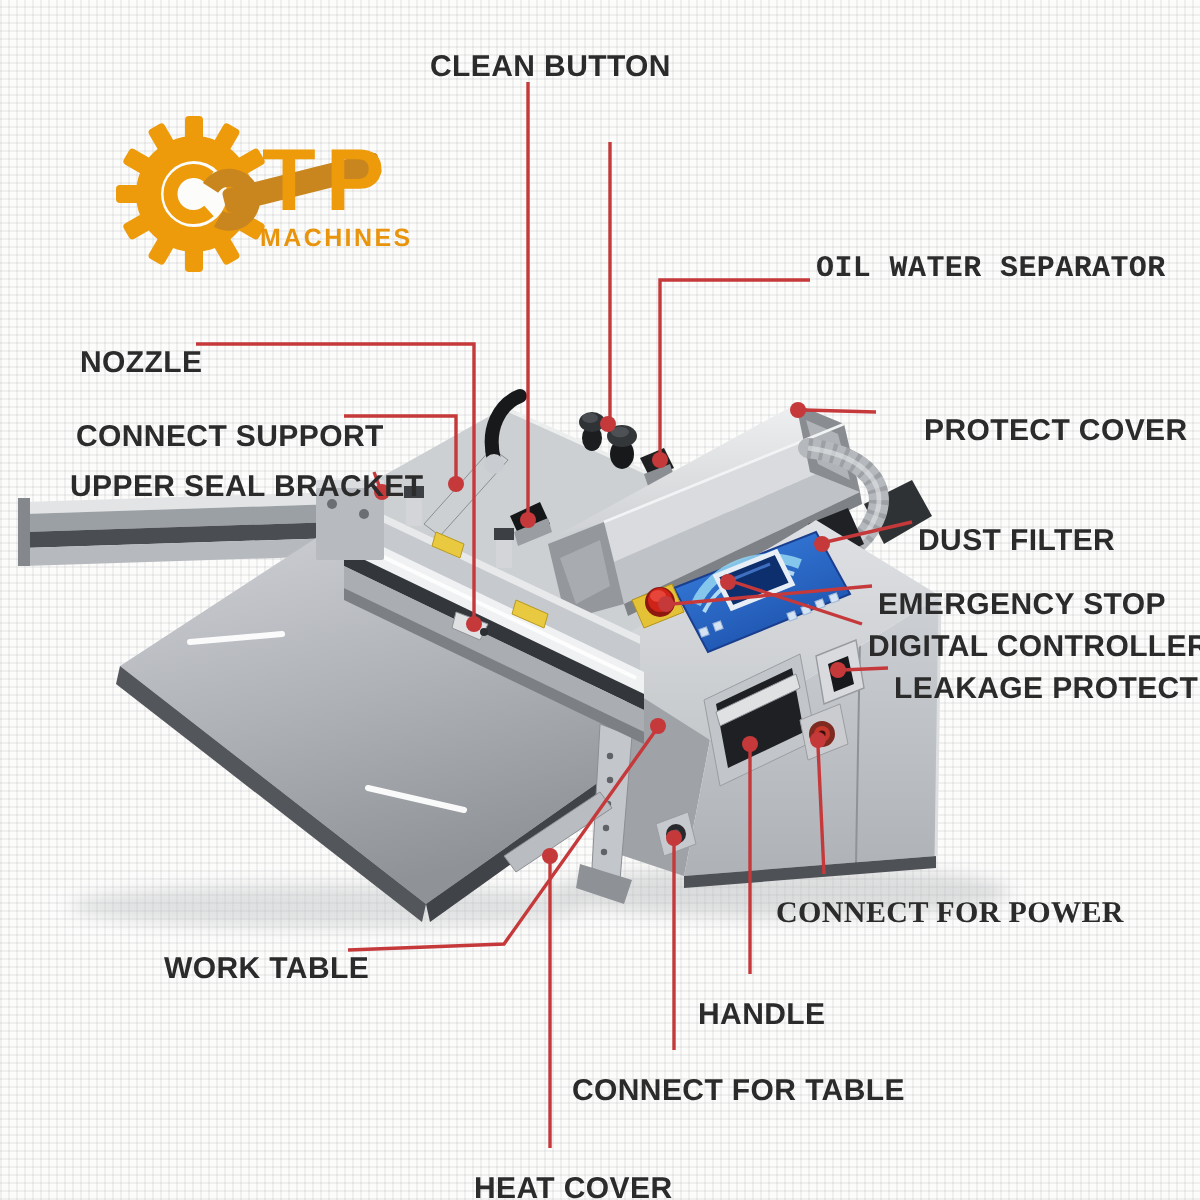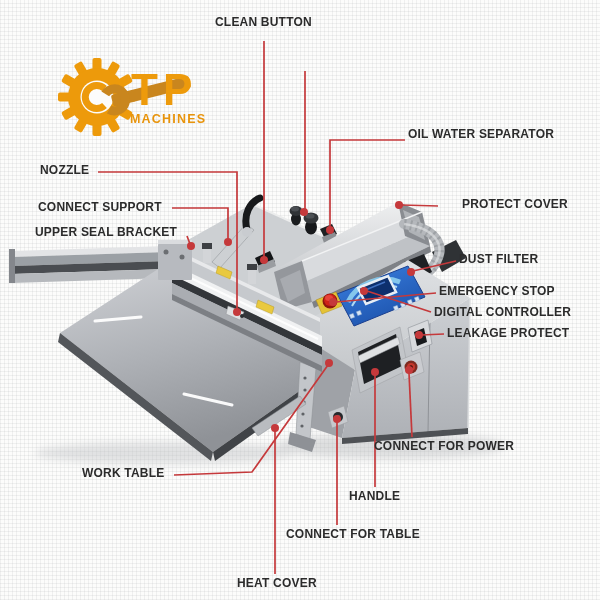--- a/index.html
+++ b/index.html
@@ -8,22 +8,22 @@
     font-family:"Liberation Sans",sans-serif;
     background-color:#fcfcfb;
     background-image:
       repeating-linear-gradient(0deg, rgba(125,130,135,0.10) 0 1px, transparent 1px 4px),
       repeating-linear-gradient(90deg, rgba(125,130,135,0.10) 0 1px, transparent 1px 4px);
   }
   #stage{position:absolute;inset:0;}
   svg{position:absolute;left:0;top:0;}
   .label{
     position:absolute;
-    font-size:12px;font-weight:700;line-height:1;
-    color:#2b2b2b;letter-spacing:.2px;white-space:nowrap;
+    font-size:15px;font-weight:700;line-height:1;
+    color:#2b2b2b;letter-spacing:.2px;white-space:nowrap;margin-top:10px;
     -webkit-font-smoothing:antialiased;
   }
 </style>
 </head>
 <body>
 
 <div id="stage">
 
 <svg width="600" height="600" viewBox="0 0 600 600">
   <defs>
@@ -283,27 +283,27 @@
     <circle cx="337" cy="419" r="4"></circle>
     <circle cx="275" cy="428" r="4"></circle>
     <circle cx="329" cy="363" r="4"></circle>
     <circle cx="237" cy="312" r="4"></circle>
     <circle cx="228" cy="242" r="4"></circle>
     <circle cx="191" cy="246" r="4"></circle>
   </g>
 </svg>
 
 <div class="label" style="left:215px;top:16px;">CLEAN BUTTON</div>
-<div class="label" style="left:408px;top:128px;">OIL WATER SEPARATOR</div>
+<div class="label" style="left:408px;top:117px;font-family:Liberation Mono, monospace;">OIL WATER SEPARATOR</div>
 <div class="label" style="left:441px;top:198px;padding-left:21px;">PROTECT COVER</div>
 <div class="label" style="left:459px;top:253px;">DUST FILTER</div>
 <div class="label" style="left:439px;top:285px;">EMERGENCY STOP</div>
 <div class="label" style="left:434px;top:306px;">DIGITAL CONTROLLER</div>
 <div class="label" style="left:447px;top:327px;text-align:right;">LEAKAGE PROTECT</div>
-<div class="label" style="left:374px;top:440px;">CONNECT FOR POWER</div>
+<div class="label" style="left:388px;top:440px;font-family:Liberation Serif, serif;">CONNECT FOR POWER</div>
 <div class="label" style="left:349px;top:490px;text-align:center;">HANDLE</div>
 <div class="label" style="left:286px;top:528px;">CONNECT FOR TABLE</div>
 <div class="label" style="left:237px;top:577px;">HEAT COVER</div>
 <div class="label" style="left:82px;top:467px;">WORK TABLE</div>
 <div class="label" style="left:40px;top:164px;">NOZZLE</div>
 <div class="label" style="left:38px;top:201px;text-align:center;">CONNECT SUPPORT</div>
 <div class="label" style="left:35px;top:226px;">UPPER SEAL BRACKET</div>
 
 </div>
 

